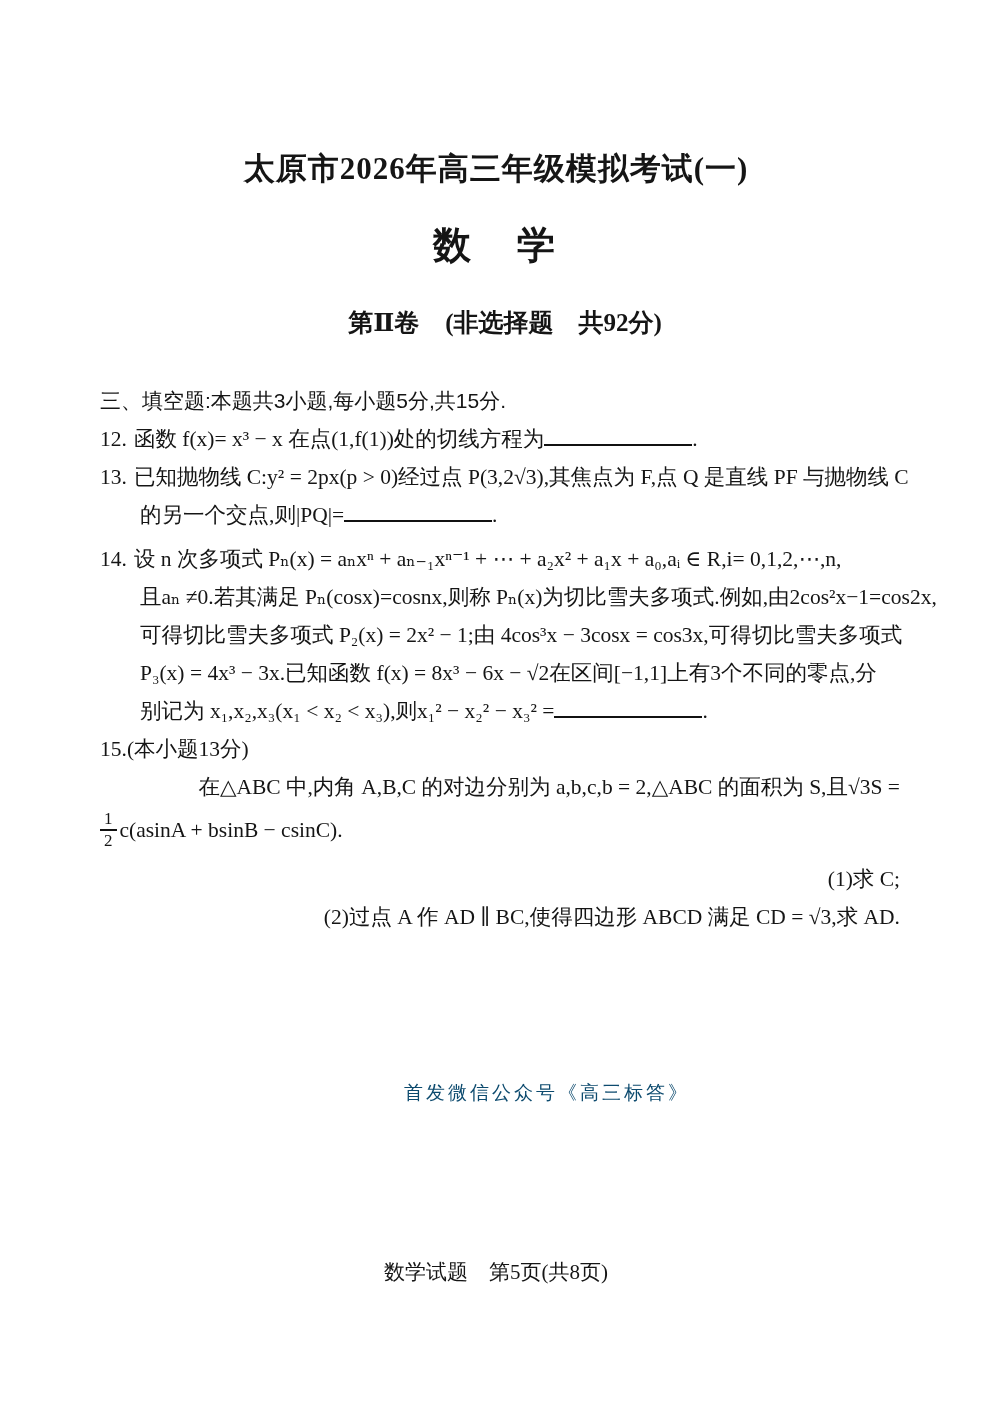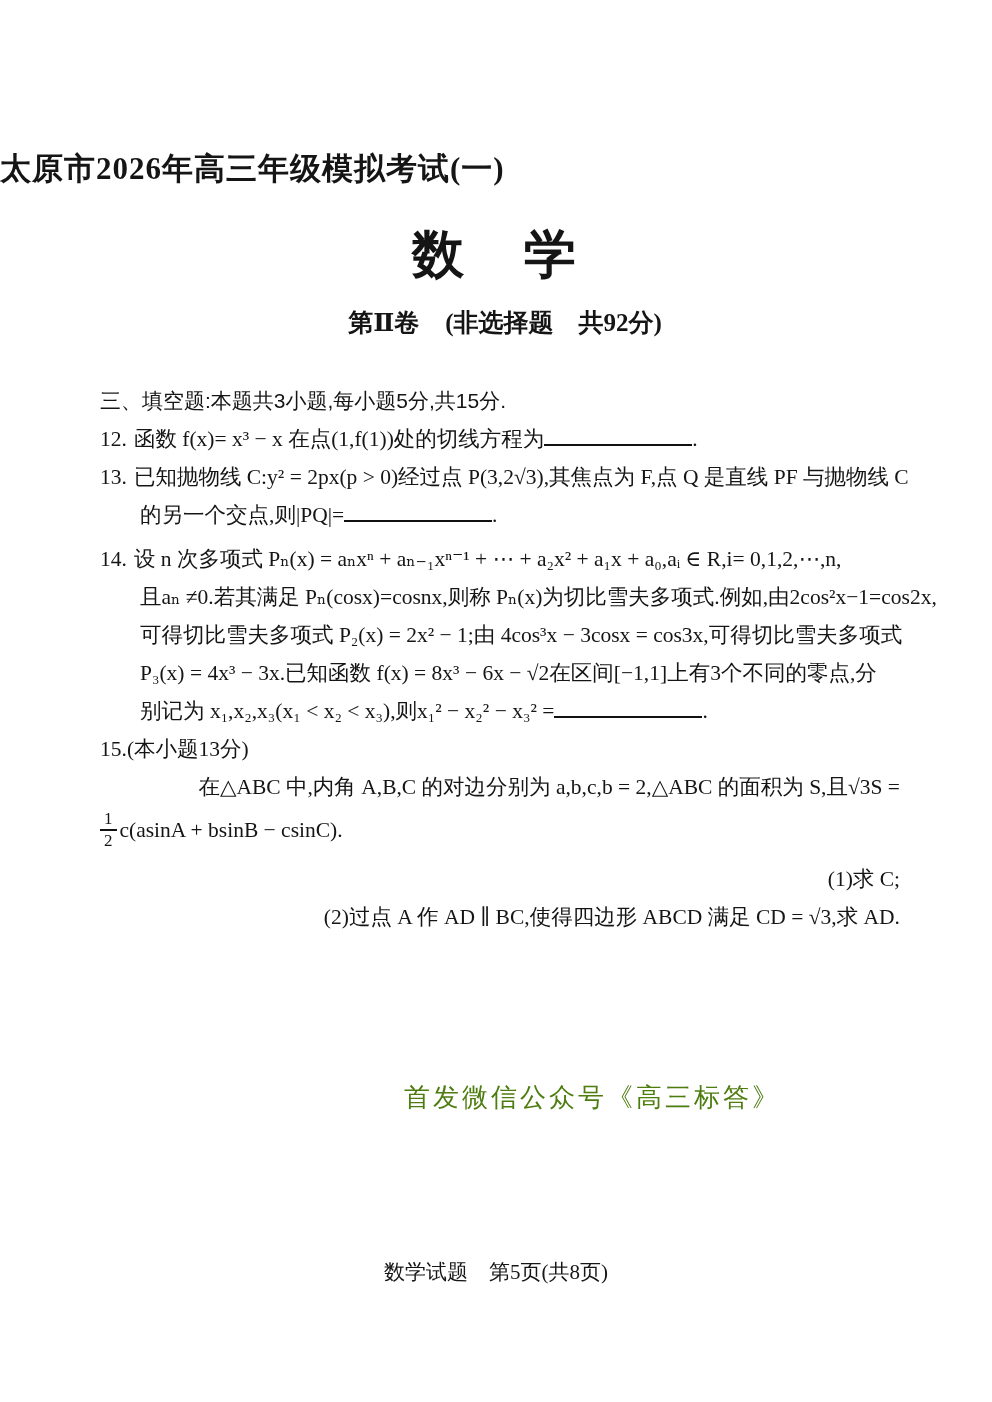--- a/index.html
+++ b/index.html
@@ -6,26 +6,26 @@
   .page{
     position:relative;
     width:992px;height:1402px;
     background:#ffffff;
     color:#151515;
     font-family:"Liberation Serif","DejaVu Serif","DejaVu Sans",serif;
     overflow:hidden;
   }
   .exam-title{
     position:absolute;top:148px;left:0;width:100%;
-    font-size:31px;font-weight:700;
+    text-align:center;font-size:31px;font-weight:700;
     letter-spacing:1px;
   }
   .subject-title{
     position:absolute;top:220px;left:0;width:100%;
-    text-align:center;font-size:52px;font-weight:700;
+    text-align:center;font-size:38px;font-weight:700;
     letter-spacing:4px;
   }
   .part-line{
     position:absolute;top:306px;left:0;width:100%;
     text-align:center;font-size:25px;font-weight:700;margin-left:9px;
   }
   .part-desc{margin-left:26px;}
   .content{
     position:absolute;top:382px;left:100px;width:800px;
     font-size:21.5px;line-height:38px;
@@ -44,22 +44,22 @@
   .blank{
     display:inline-block;width:148px;height:0.55em;
     border-bottom:2px solid #111;
   }
   .frac-line{height:48px;display:flex;align-items:center;white-space:nowrap;}
   .frac{display:inline-block;text-align:center;vertical-align:middle;margin-right:3px;}
   .fnum{display:block;font-size:17px;line-height:20px;padding:0 4px;border-bottom:2px solid #111;}
   .fden{display:block;font-size:17px;line-height:20px;}
   .watermark{
     position:absolute;top:1080px;left:404px;
-    font-size:26px;letter-spacing:3px;
-    color:#4d7c0f;
+    font-size:19px;letter-spacing:3px;
+    color:#0c4a6e;
     font-family:"Liberation Sans","DejaVu Sans",sans-serif;
   }
   .footer{
     position:absolute;top:1258px;left:0;width:100%;
     text-align:center;font-size:21px;
   }
 </style>
 </head>
 <body>
 

